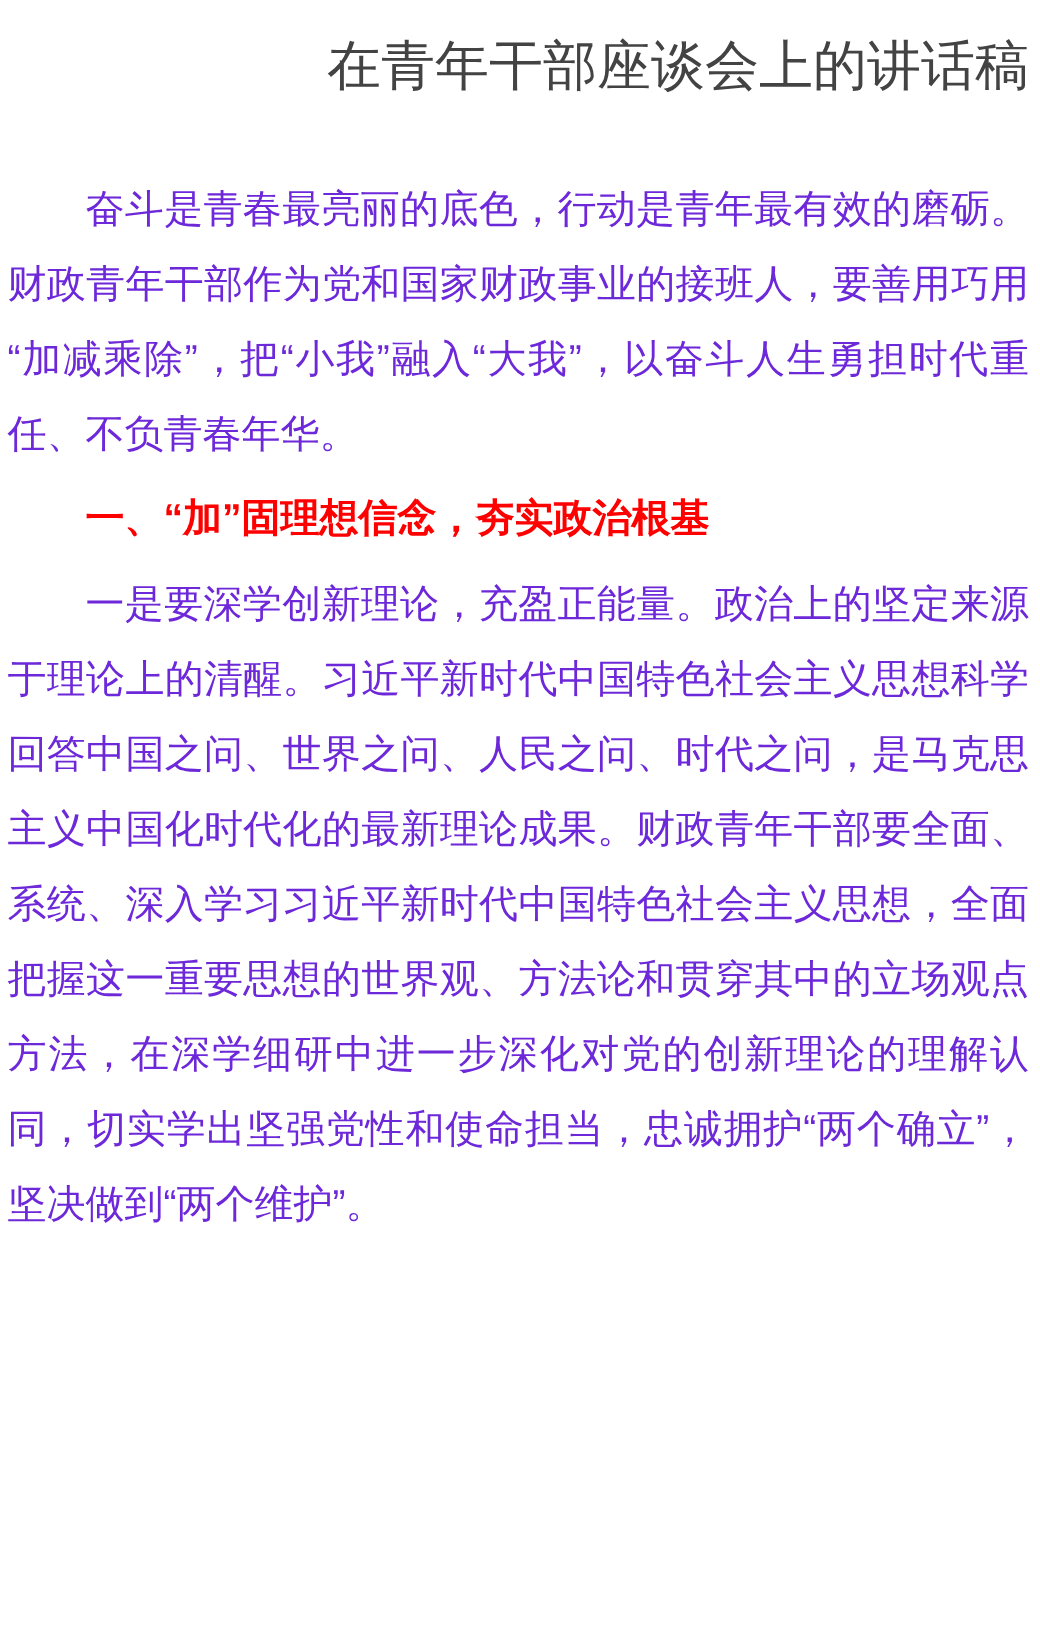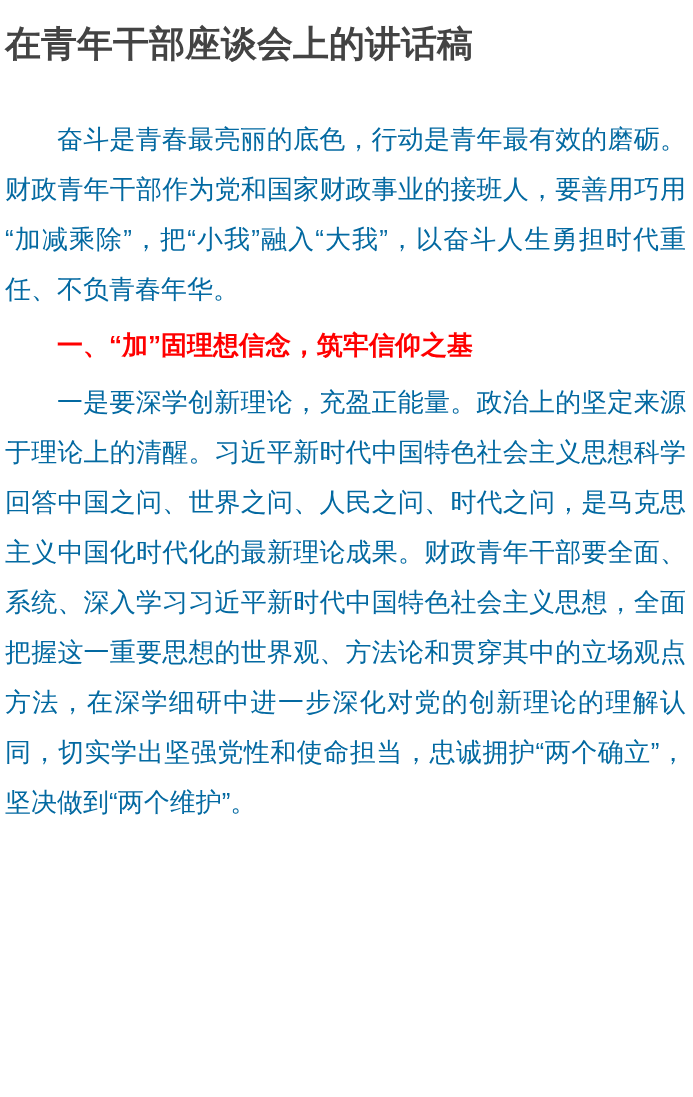--- a/index.html
+++ b/index.html
@@ -17,30 +17,30 @@
     width: 693px;
     min-height: 1097px;
     background: #ffffff;
     box-sizing: border-box;
     padding: 0 7px 60px 5px;
     overflow: hidden;
   }
   .doc-title {
     font-size: 36px;
     line-height: 52px;
-    font-weight: bold;
+    font-weight: normal;
     color: #434343;
-    text-align: left;
+    text-align: right;
     margin: 18px 0 44px 0;
     letter-spacing: 0;
   }
   .doc-paragraph {
     font-size: 26px;
     line-height: 50px;
-    color: #0369a1;
+    color: #6d28d9;
     text-align: justify;
     text-justify: inter-ideograph;
     text-indent: 2em;
     margin: 0 0 6px 0;
     word-break: break-all;
   }
   .doc-heading {
     font-size: 26px;
     line-height: 50px;
     font-weight: bold;
@@ -52,17 +52,17 @@
   }
 </style>
 </head>
 <body>
 
 <div class="doc-page">
   <h1 class="doc-title">在青年干部座谈会上的讲话稿</h1>
 
   <p class="doc-paragraph">奋斗是青春最亮丽的底色，行动是青年最有效的磨砺。财政青年干部作为党和国家财政事业的接班人，要善用巧用“加减乘除”，把“小我”融入“大我”，以奋斗人生勇担时代重任、不负青春年华。</p>
 
-  <h2 class="doc-heading">一、“加”固理想信念，筑牢信仰之基</h2>
+  <h2 class="doc-heading">一、“加”固理想信念，夯实政治根基</h2>
 
 
   <p class="doc-paragraph">一是要深学创新理论，充盈正能量。政治上的坚定来源于理论上的清醒。习近平新时代中国特色社会主义思想科学回答中国之问、世界之问、人民之问、时代之问，是马克思主义中国化时代化的最新理论成果。财政青年干部要全面、系统、深入学习习近平新时代中国特色社会主义思想，全面把握这一重要思想的世界观、方法论和贯穿其中的立场观点方法，在深学细研中进一步深化对党的创新理论的理解认同，切实学出坚强党性和使命担当，忠诚拥护“两个确立”，坚决做到“两个维护”。</p>
 </div>
 
 </body></html>

